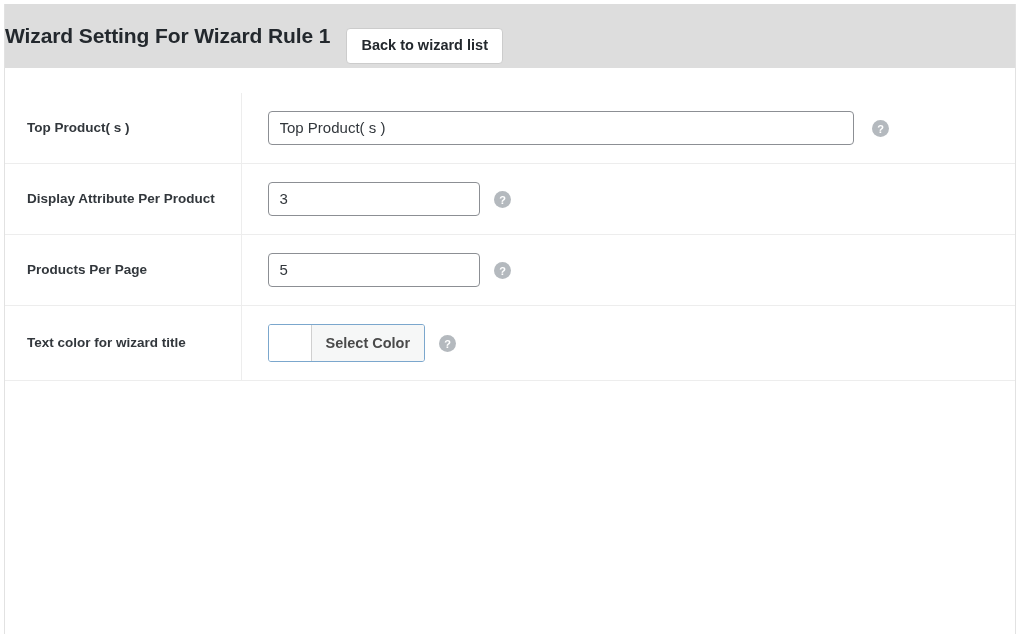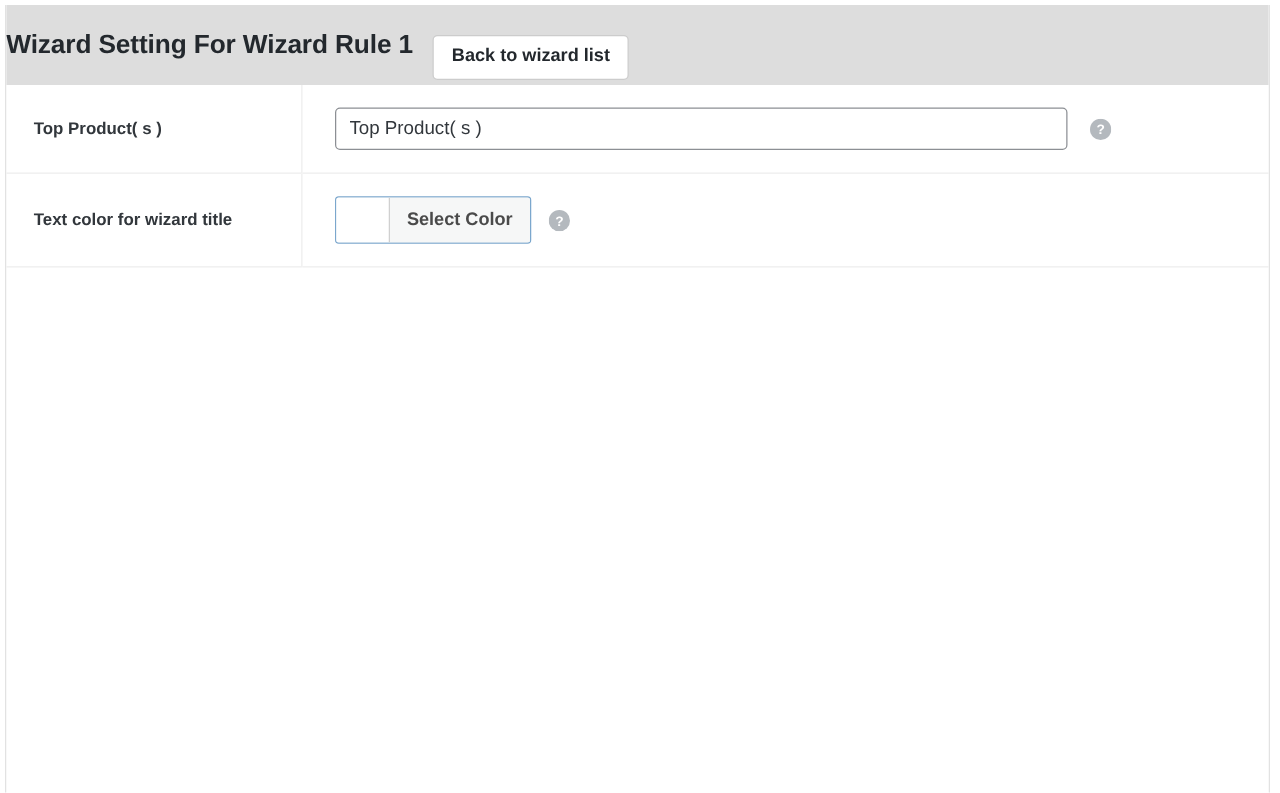--- a/index.html
+++ b/index.html
@@ -58,20 +58,21 @@
     line-height: 1.1;
     white-space: nowrap;
     margin-top: 20px;
   }
 
   
   .form-table {
     width: 100%;
     border-collapse: collapse;
     table-layout: fixed;
+    margin-top: 25px;
   }
 
   .form-row {
     border-bottom: 1px solid #ededed;
   }
 
   .cell-label {
     width: 236px;
     vertical-align: middle;
     padding: 20px 20px 20px 22px;
@@ -194,21 +195,49 @@
               <svg width="17" height="17" viewBox="0 0 17 17" aria-hidden="true">
                 <circle cx="8.5" cy="8.5" r="8.5" fill="#b4b9be"></circle>
                 <text x="8.5" y="12.6" font-family="Liberation Sans, sans-serif" font-size="11" font-weight="bold" fill="#ffffff" text-anchor="middle">?</text>
               </svg>
             </span>
           </div>
         </td>
       </tr>
 
 
-
+      <tr class="form-row">
+        <td class="cell-label">Display Attribute Per Product</td>
+        <td class="cell-field">
+          <div class="field-wrap">
+            <input class="txt-input num" type="text" value="3" style="">
+            <span class="help-icon tight">
+              <svg width="17" height="17" viewBox="0 0 17 17" aria-hidden="true">
+                <circle cx="8.5" cy="8.5" r="8.5" fill="#b4b9be"></circle>
+                <text x="8.5" y="12.6" font-family="Liberation Sans, sans-serif" font-size="11" font-weight="bold" fill="#ffffff" text-anchor="middle">?</text>
+              </svg>
+            </span>
+          </div>
+        </td>
+      </tr>
+
+      <tr class="form-row">
+        <td class="cell-label">Products Per Page</td>
+        <td class="cell-field">
+          <div class="field-wrap">
+            <input class="txt-input num" type="text" value="5" style="">
+            <span class="help-icon tight">
+              <svg width="17" height="17" viewBox="0 0 17 17" aria-hidden="true">
+                <circle cx="8.5" cy="8.5" r="8.5" fill="#b4b9be"></circle>
+                <text x="8.5" y="12.6" font-family="Liberation Sans, sans-serif" font-size="11" font-weight="bold" fill="#ffffff" text-anchor="middle">?</text>
+              </svg>
+            </span>
+          </div>
+        </td>
+      </tr>
 
 
       <tr class="form-row">
         <td class="cell-label">Text color for wizard title</td>
         <td class="cell-field">
           <div class="field-wrap">
             <div class="color-button">
               <span class="color-swatch"></span>
               <span class="color-label">Select Color</span>
             </div>

